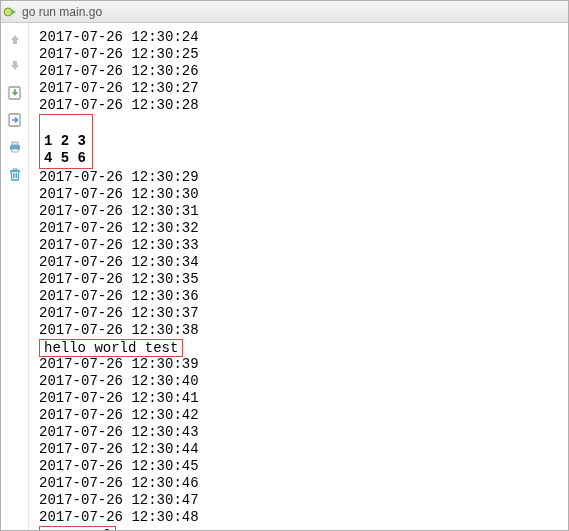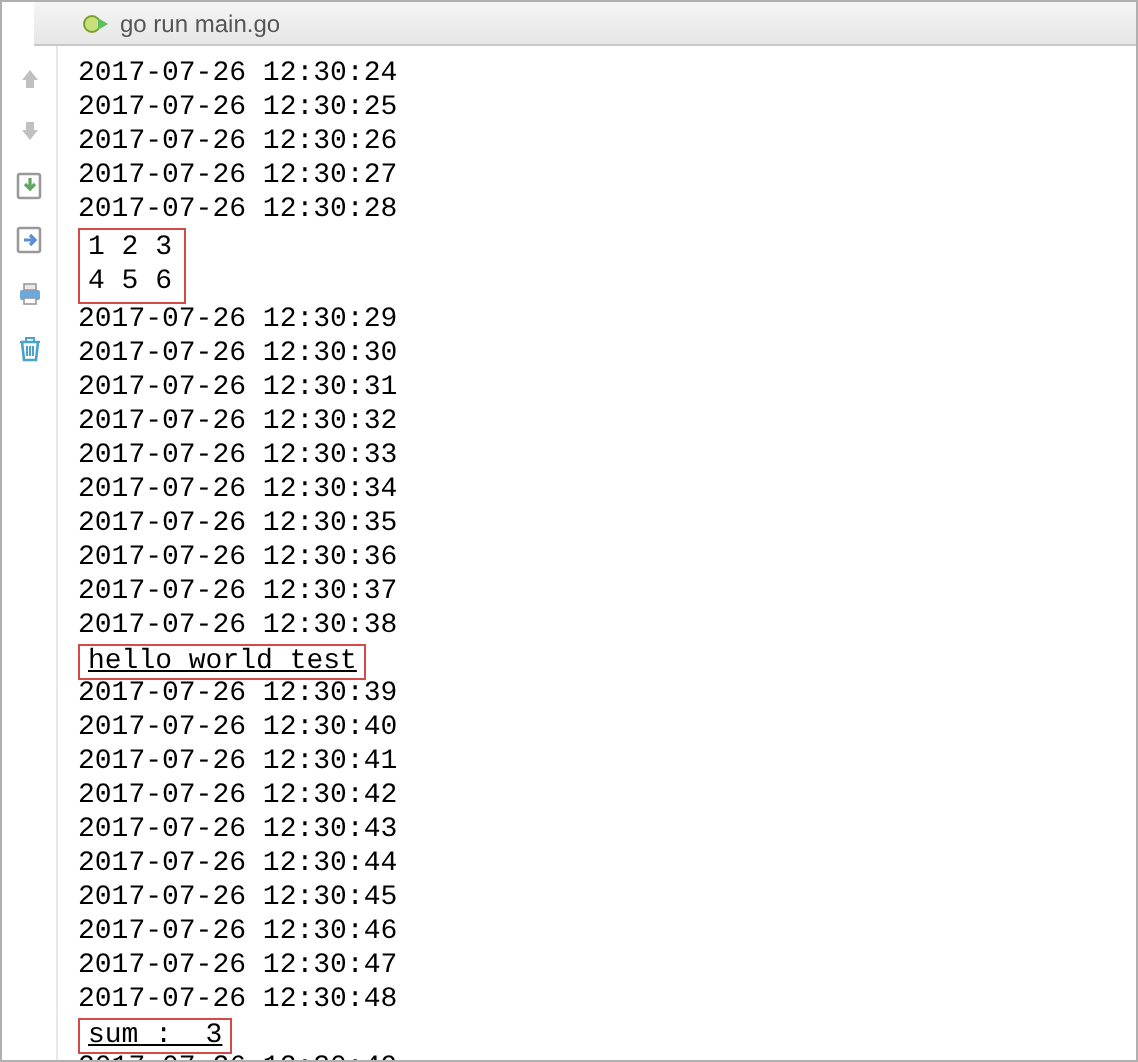--- a/index.html
+++ b/index.html
@@ -16,23 +16,22 @@
   flex-direction: column;
   height: 100%;
   border: 1px solid #b0b0b0;
 }
 .titlebar {
   height: 22px;
   background: linear-gradient(to bottom, #f5f5f5, #e6e6e6);
   border-bottom: 1px solid #c8c8c8;
   display: flex;
   align-items: center;
-  padding: 0 24px;
+  padding: 0 2px;
   gap: 5px;
-  margin-left: 16px;
 }
 .titlebar .icon {
   width: 14px;
   height: 14px;
   display: flex;
   align-items: center;
   justify-content: center;
 }
 .titlebar .title {
   color: #555;
@@ -71,27 +70,27 @@
   padding: 6px 0 0 10px;
   white-space: pre;
   overflow: hidden;
 }
 .line { height: 17px; }
 .hl {
   display: inline-block;
   border: 1px solid #d44a4a;
   padding: 0 4px;
   line-height: 16px;
-  text-decoration: underline;
 }
 .hl-block {
   display: inline-block;
   border: 1px solid #d44a4a;
-  padding: 1px 6px 1px 4px;
+  padding: 18px 6px 1px 4px;
   line-height: 17px;
+  font-weight: bold;
 }
 svg { display: block; }
 </style>
 </head>
 <body>
 
 <div class="window">
   <div class="titlebar">
     <span class="icon">
       <svg width="14" height="14" viewBox="0 0 14 14">

